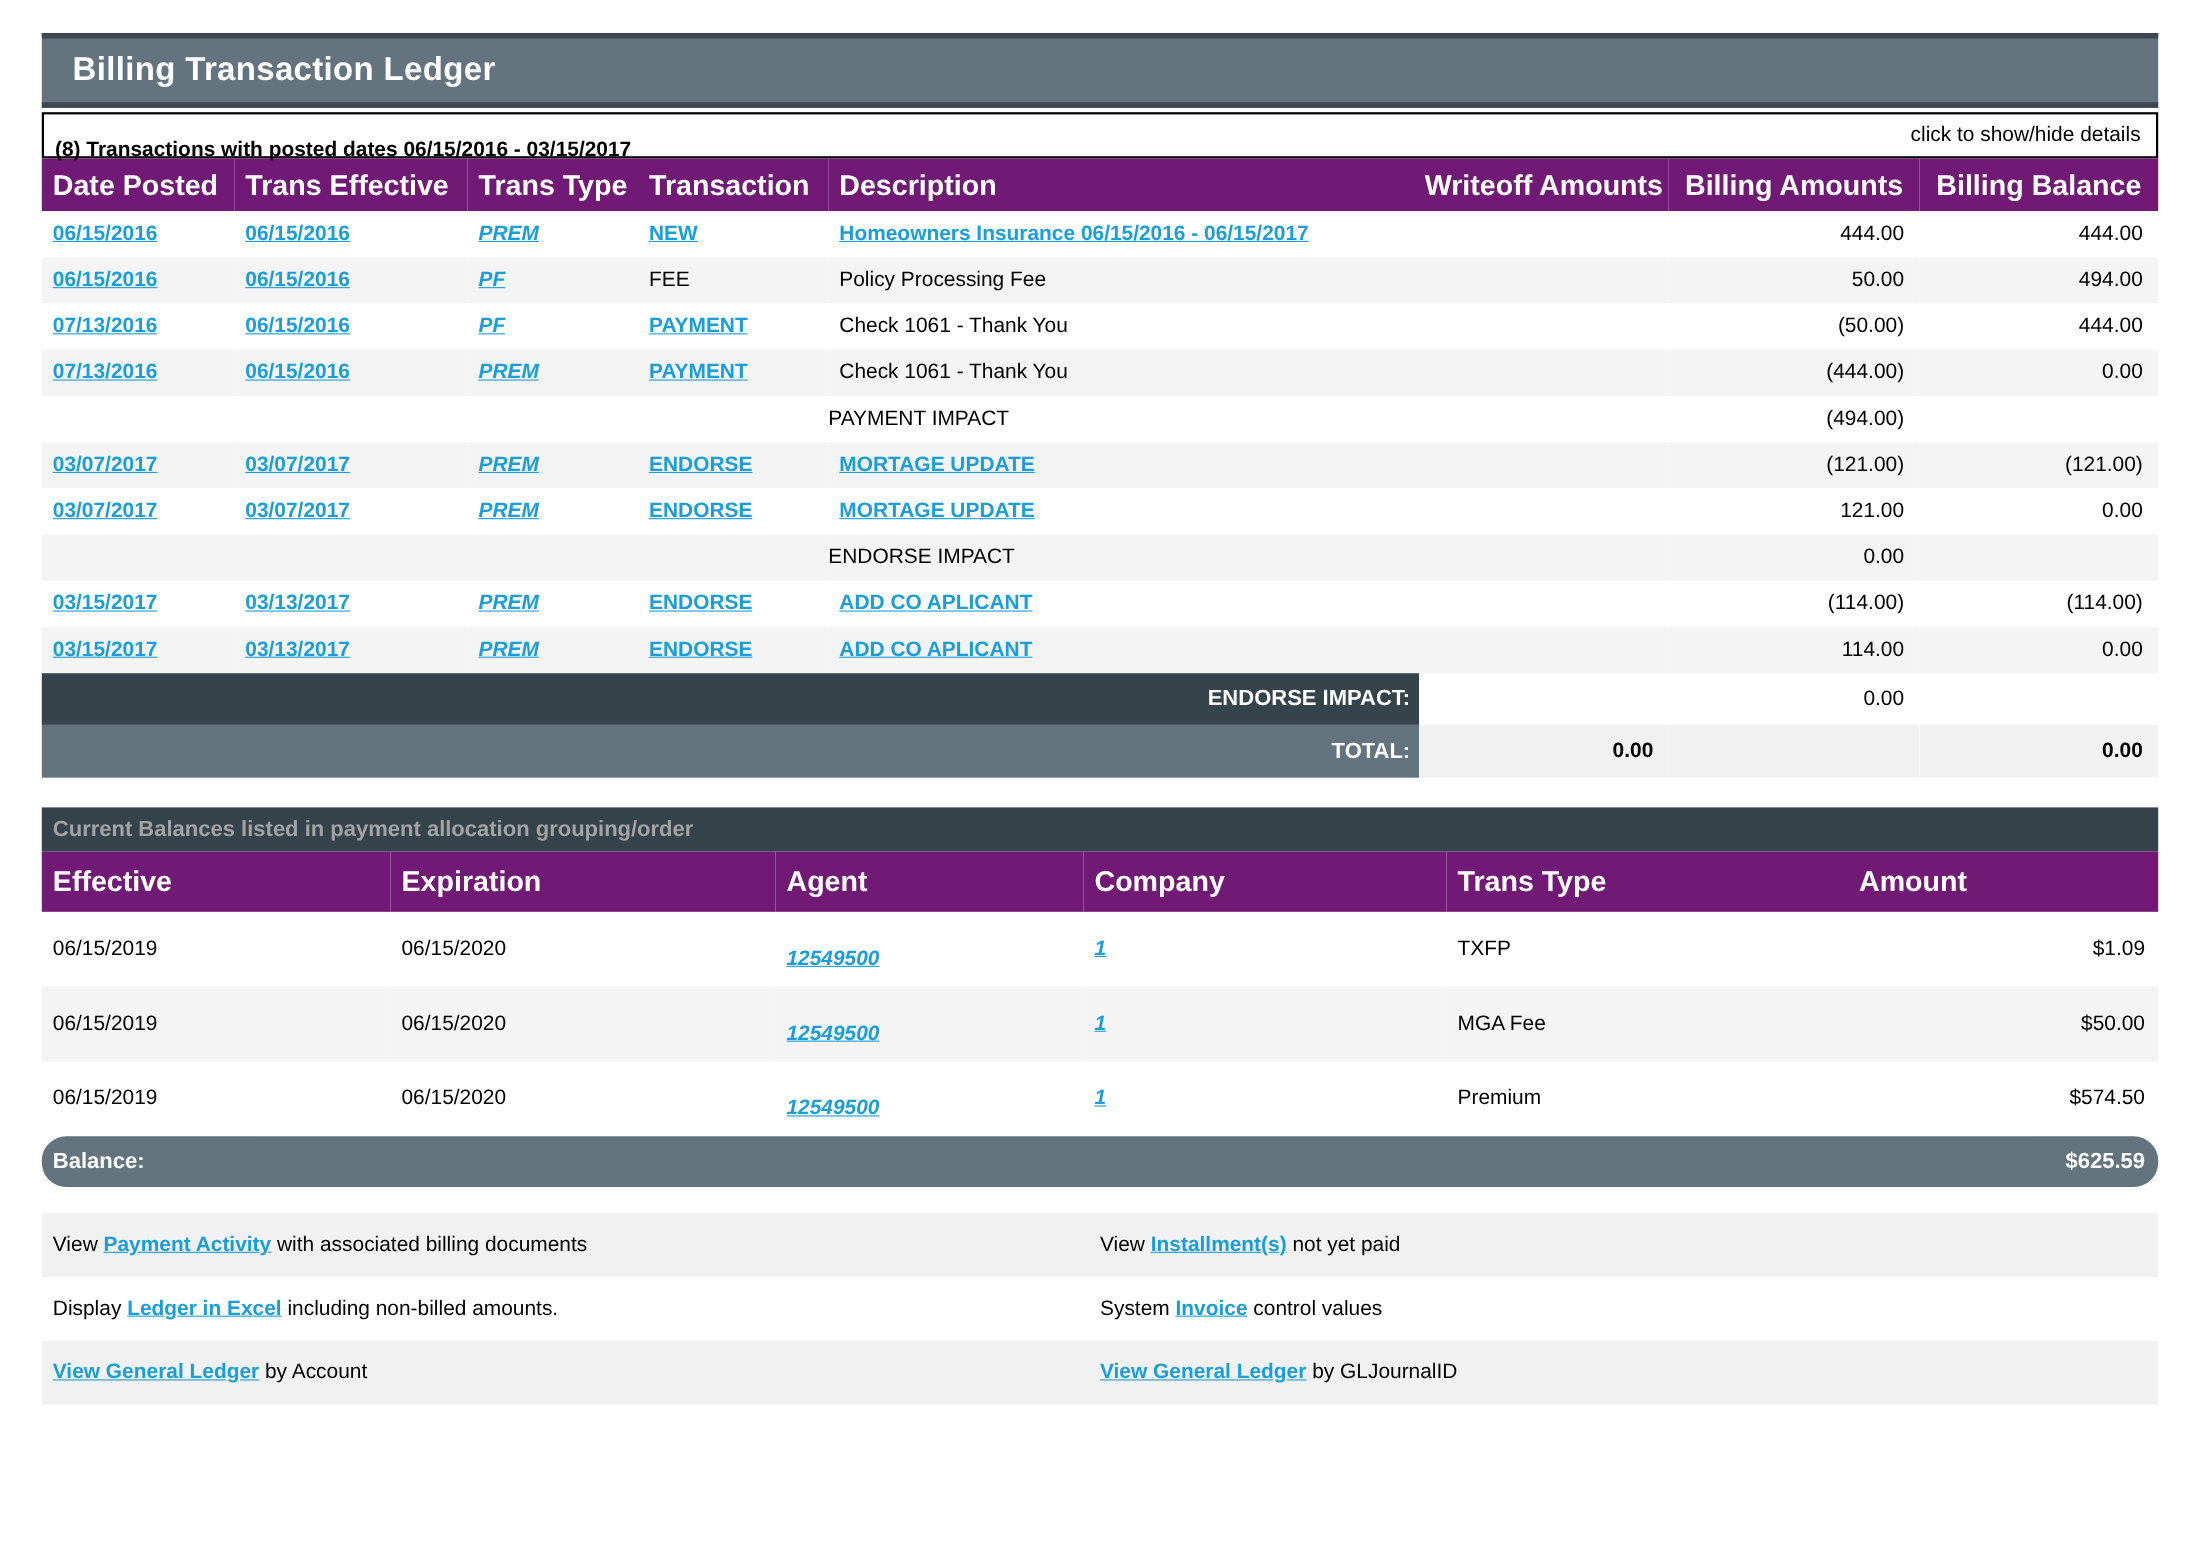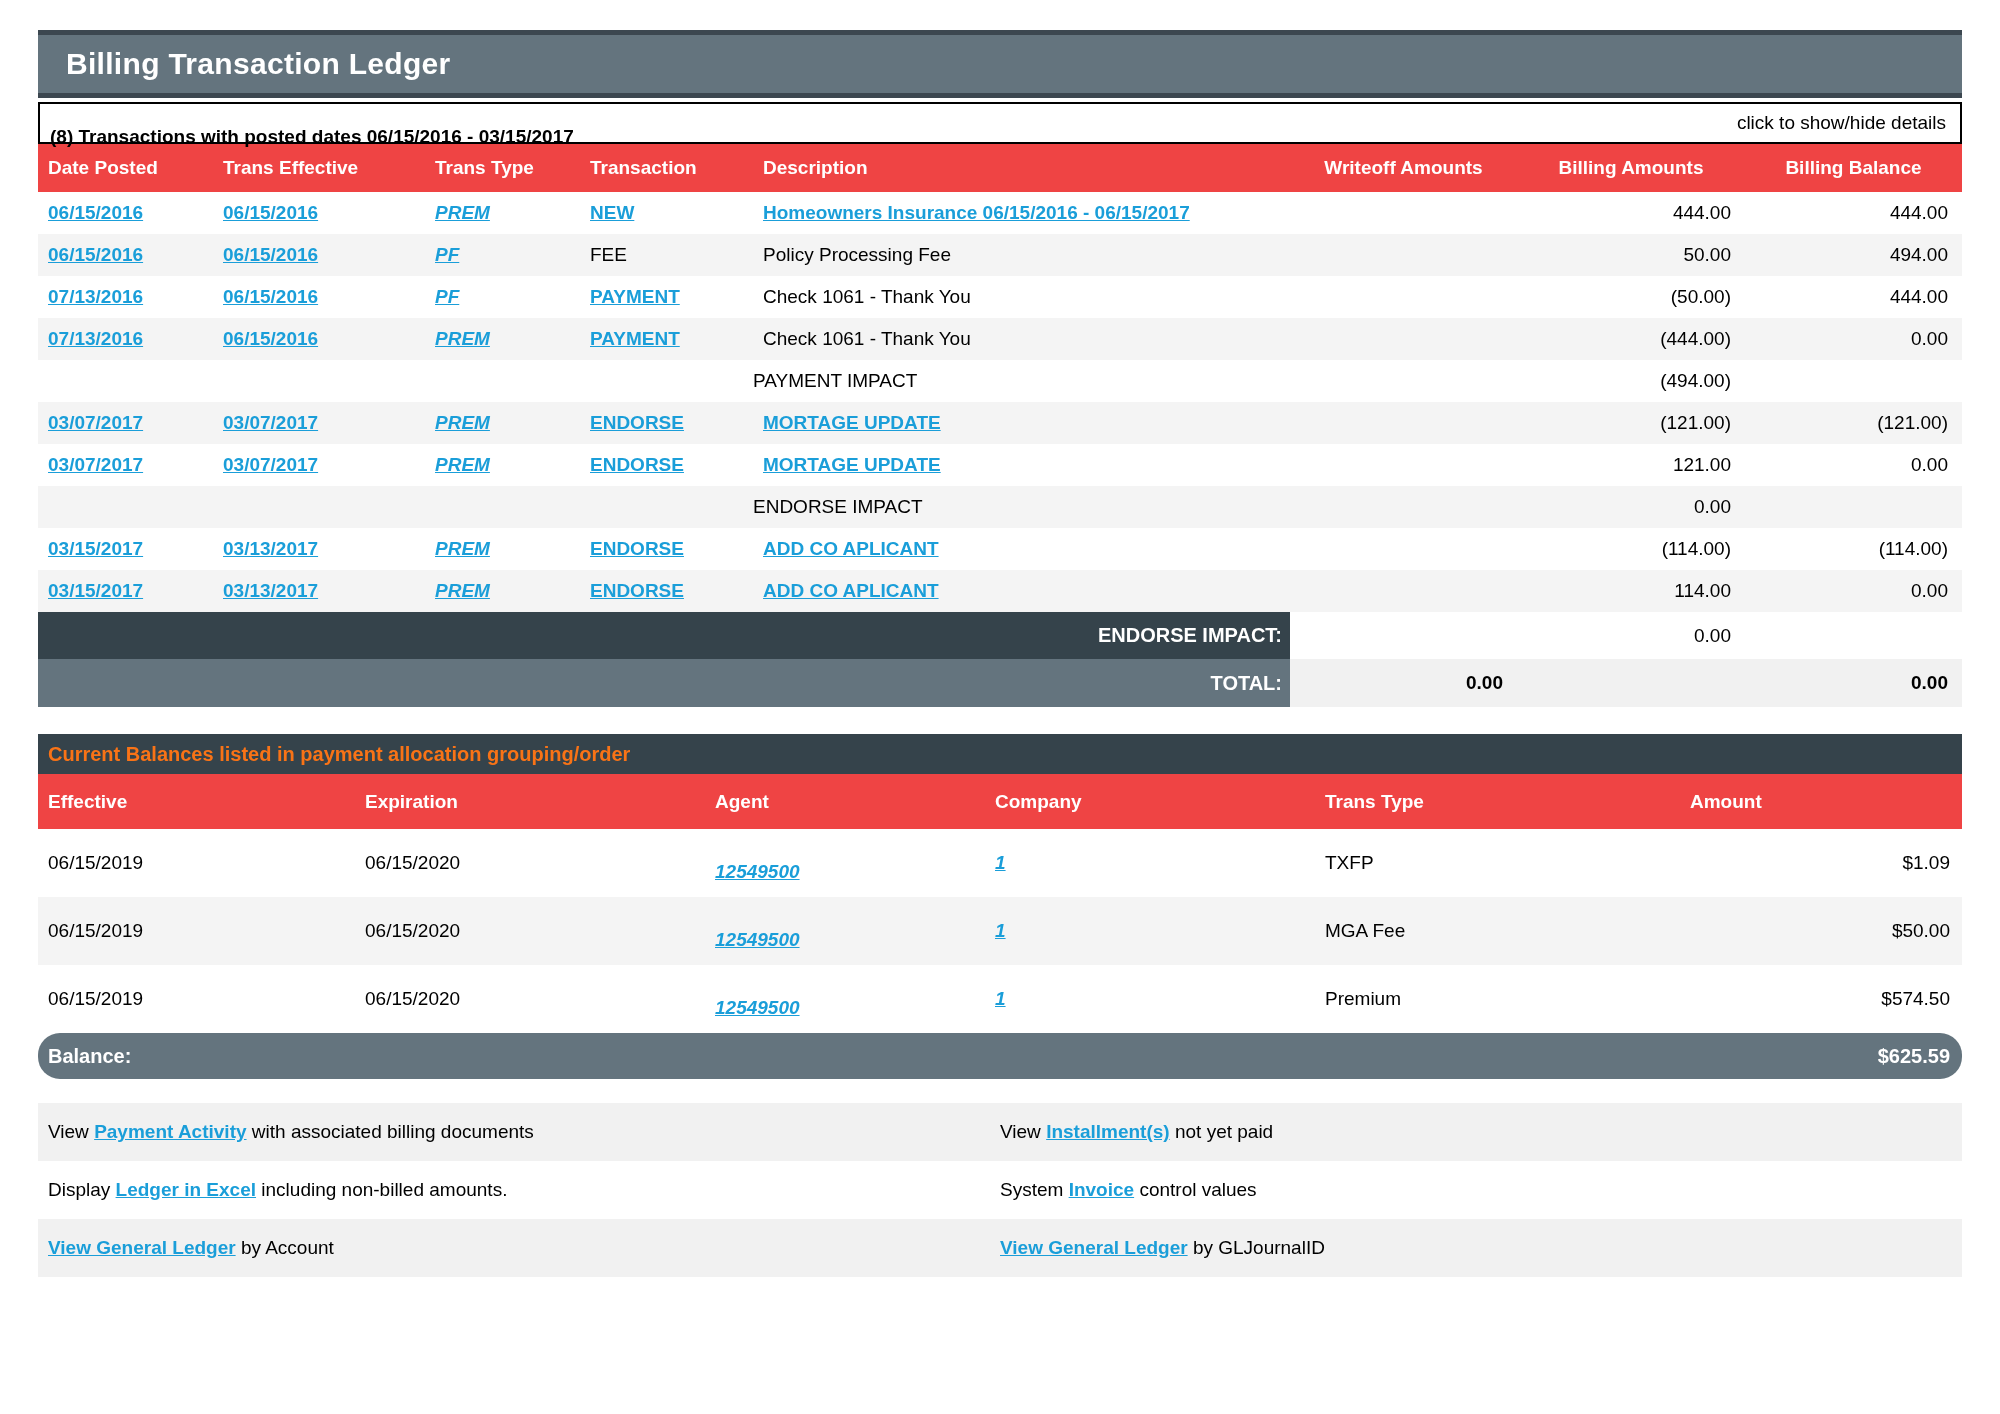--- a/index.html
+++ b/index.html
@@ -30,21 +30,21 @@
     display:flex; align-items:center; justify-content:space-between;
     padding:0 14px 0 10px;
     background:#fff;
     font-size:19px;
   }
   .subheader .sub-left { font-weight:bold;margin-top:28px; }
   .subheader .sub-right { font-weight:normal; cursor:pointer; }
 
   
   table { border-collapse:collapse; table-layout:fixed; width:1924px; }
-  th { background:#ef4444; color:#fff; font-size:19px; font-weight:bold; text-align:left; padding:0 0 0 10px; }
+  th { background:#701a75; color:#fff; font-size:26px; font-weight:bold; text-align:left; padding:0 0 0 10px; }
   .ledger th { height:48px; }
   .ledger th.num { text-align:center; padding:0; }
   .ledger td { font-size:19px; height:42px; padding:0 0 0 10px; vertical-align:middle; background:#fff; }
   .ledger td.num { text-align:right; padding:0 14px 0 0; }
   tr.stripe td { background:#f4f4f4; }
   td.impact-label { text-align:left; padding:0 4px 0 0; }
 
   a.lnk { color:#1a9ed9; font-weight:bold; text-decoration:underline; cursor:pointer; }
   a.lnk.i { font-style:italic; }
   .b { font-weight:bold; }
@@ -55,21 +55,21 @@
   }
   .ledger td.slate-label {
     background:#64747e; color:#fff; font-weight:bold;
     text-align:right; font-size:20px; padding:0 8px 0 0; height:48px;
   }
   .ledger td.gbg { background:#f1f1f1; }
 
   
   .section-head {
     margin-top:27px;
-    background:#35434b; color:#f97316;
+    background:#35434b; color:#a3a3a3;
     height:40px; display:flex; align-items:center;
     padding-left:10px; font-size:20px; font-weight:bold;
   }
   .balances th { height:55px; }
   .balances td { font-size:19px; height:68px; padding:0 0 0 10px; vertical-align:middle; background:#fff; }
   .balances td.num { text-align:right; padding:0 12px 0 0; }
   .balances tr.stripe td { background:#f4f4f4; }
   .agent-off { position:relative; top:9px; display:inline-block; }
 
   .balance-bar {

